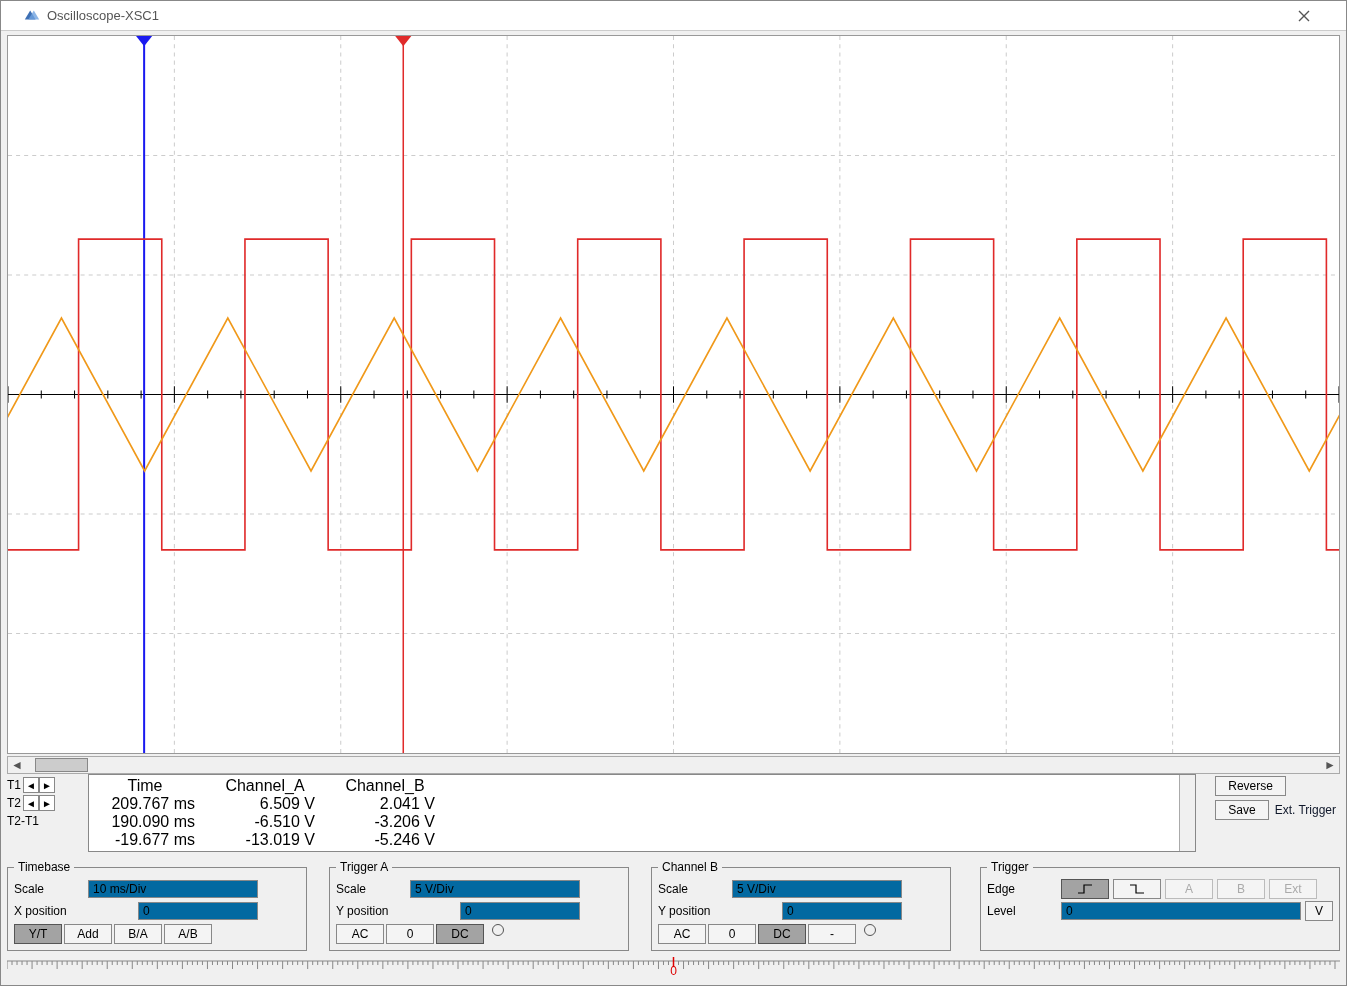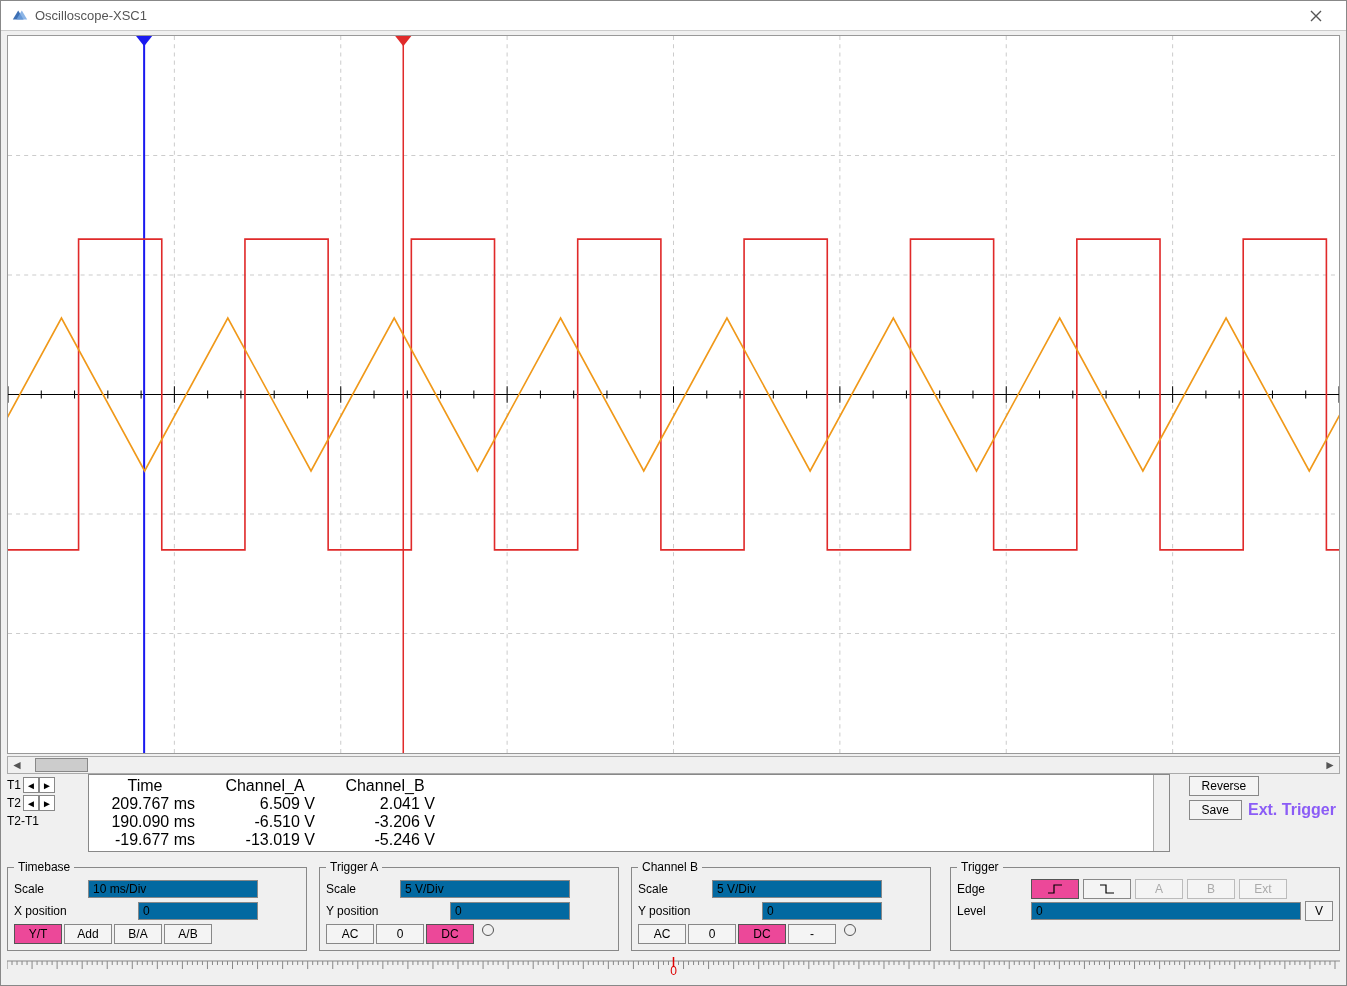--- a/index.html
+++ b/index.html
@@ -18,21 +18,21 @@
     position: relative;
     display: flex;
     flex-direction: column;
   }
   .titlebar {
     height: 30px;
     background: #fff;
     border-bottom: 1px solid #ccc;
     display: flex;
     align-items: center;
-    padding: 0 10px;
+    padding: 0 22px;
   }
   .titlebar .app-icon {
     width: 18px; height: 18px;
     margin-right: 6px;
     display: inline-flex; align-items: center; justify-content: center;
   }
   .title-text { color: #555; font-size: 13px; }
   .titlebar-spacer { flex: 1; }
   .close-btn {
     width: 40px; height: 22px;
@@ -122,27 +122,27 @@
     background: #f4f4f4;
     border: 1px solid #888;
     padding: 2px 12px;
     font: inherit;
     min-height: 20px;
     display:inline-flex; align-items:center; justify-content:center;
     cursor: pointer;
   }
   .ext-trigger {
     display:flex; align-items:center; gap:6px; margin-left:6px;
-    font-size: 16px; color:#8b5cf6;font-weight:bold;
+    font-size: 12px; color:#0f172a;
   }
 
   .panels {
     display:flex;
     padding: 4px 6px 6px 6px;
-    gap: 12px;
+    gap: 22px;
   }
   fieldset.panel {
     border: 1px solid #888;
     padding: 4px 6px 6px 6px;
     position: relative;
   }
   fieldset.panel legend {
     font-size: 12px; padding: 0 4px; color:#000;
   }
   .panel .row {
@@ -152,21 +152,21 @@
   .panel input[type="text"] {
     border:1px solid #888; padding:1px 4px; font:inherit; height:18px; background:#0369a1;
   }
   .btnrow { display:flex; gap: 2px; margin-top: 2px; }
   .toggle {
     background:#f4f4f4; border:1px solid #888;
     min-width: 48px; height:20px; font:inherit;
     display:inline-flex; align-items:center; justify-content:center;
     cursor:pointer; padding: 0 6px;
   }
-  .toggle.active { background:#ec4899; border-color:#555; }
+  .toggle.active { background:#a3a3a3; border-color:#555; }
   .toggle.disabled { color:#aaa; border-color:#bbb; }
   .radio-indicator {
     width:12px; height:12px; border:1px solid #555; border-radius:50%;
     display:inline-block; margin-left:6px;
   }
   .ruler {
     height: 22px;
     position:relative;
     margin: 0 6px 6px 6px;
   }

